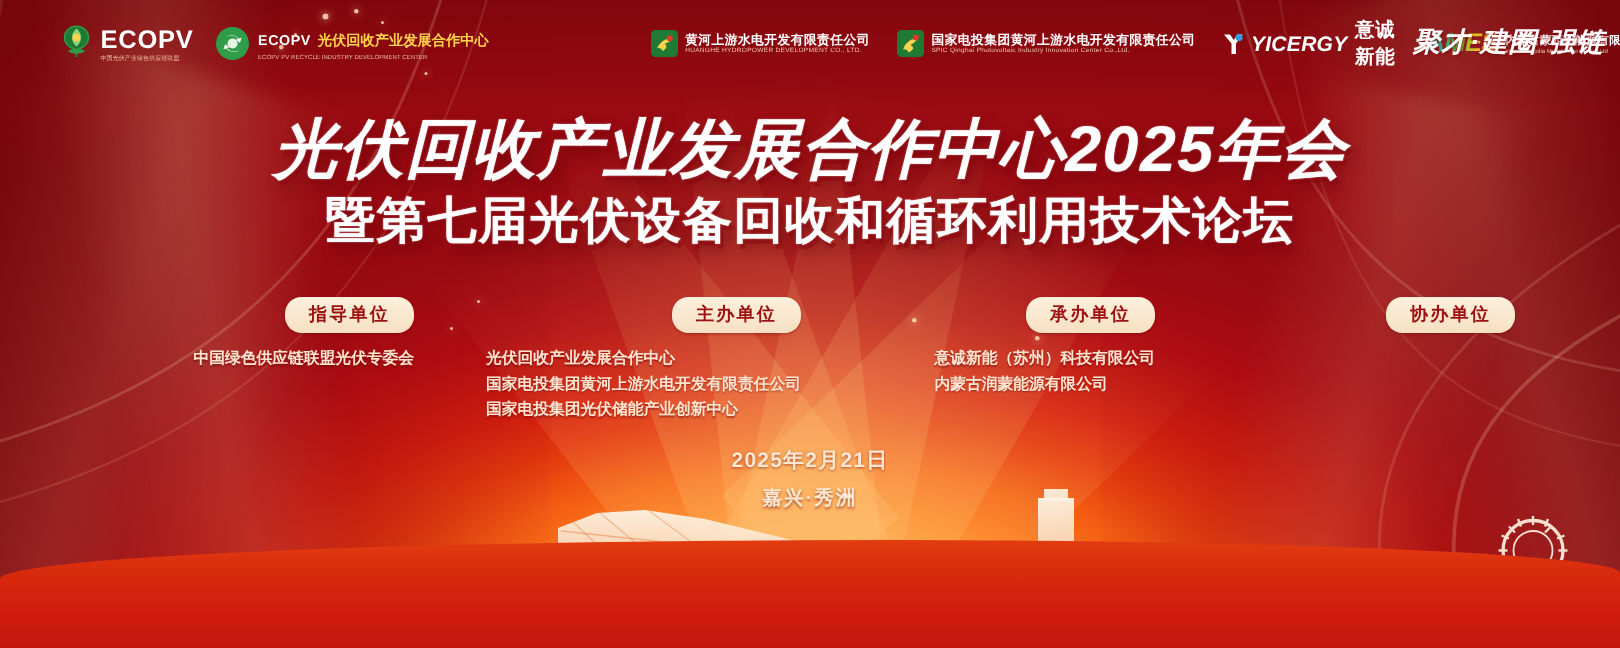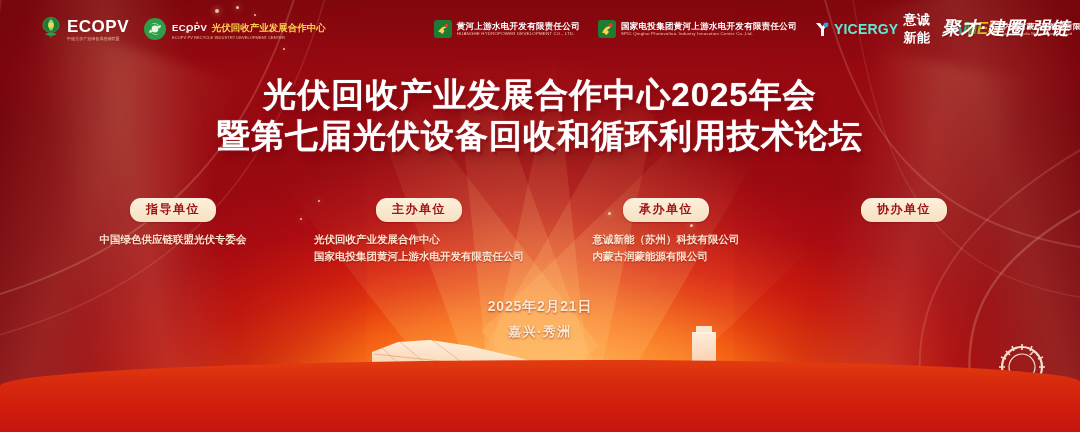--- a/index.html
+++ b/index.html
@@ -108,21 +108,21 @@
   }
   .ecopv-sub {
     font-size: 4px; color: #f0bda0; letter-spacing: .05px; white-space: nowrap; margin-top: 2px;
   }
   .ecopv2-word {
     font-size: 9.5px; font-weight: bold; color: #fff; letter-spacing: .4px;
     white-space: nowrap;
   }
   .ecopv2-cn { font-size: 9.5px; font-weight: bold; color: #ffd34d; }
   .yicergy {
-    font-size: 14px; font-weight: bold; color: #5eead4;
+    font-size: 14px; font-weight: bold; font-style: italic; color: #ffffff;
     letter-spacing: .2px; line-height: 1;
   }
   .yicergy-cn {
     font-size: 13px; font-weight: bold; color: #fff; margin-left: 5px; letter-spacing: .5px;
   }
   .ames-mark {
     font-size: 17px; font-weight: bold; font-style: italic; letter-spacing: -.4px;
     background: linear-gradient(90deg,#1fa0dd 0%, #49b74a 40%, #f3c21a 70%, #ec6b23 100%);
     -webkit-background-clip: text; background-clip: text; color: transparent;
   }
@@ -145,30 +145,30 @@
     text-align: center;
   }
   .title-line {
     font-weight: bold; color: #ffffff;
     letter-spacing: 1px; line-height: 1.06;
     text-shadow:
       0 0 1px rgba(255,255,255,.7),
       2px 3px 0 rgba(138,6,14,.55),
       4px 6px 9px rgba(90,2,8,.45);
   }
-  .title-1 { font-size: 33px; }
+  .title-1 { font-size: 43px; font-style: italic; }
   .title-2 { font-size: 33px; margin-top: 6px; }
 
   
   .orgs {
     position: absolute; left: 0; top: 198px; width: 100%;
     display: flex; justify-content: center; align-items: flex-start;
   }
   .org-col {
-    display: flex; flex-direction: column; align-items: center;
+    display: flex; flex-direction: column; align-items: flex-end;
     padding: 0 14px;
   }
   .col-guide  { width: 206px; }
   .col-host   { width: 230px; }
   .col-organ  { width: 208px; }
   .col-copart { width: 212px; }
 
   .org-badge {
     display: inline-block;
     background: linear-gradient(180deg, #fdf0dc 0%, #f6e0c2 100%);
@@ -360,20 +360,21 @@
       <div class="org-list">
         <div class="org-item">中国绿色供应链联盟光伏专委会</div>
       </div>
     </div>
 
     <div class="org-col col-host align-left">
       <div class="org-badge">主办单位</div>
       <div class="org-list">
         <div class="org-item">光伏回收产业发展合作中心</div>
         <div class="org-item">国家电投集团黄河上游水电开发有限责任公司</div>
+        <div class="org-item">国家电投集团光伏储能产业创新中心</div>
       </div>
     </div>
 
     <div class="org-col col-organ align-left">
       <div class="org-badge">承办单位</div>
       <div class="org-list">
         <div class="org-item">意诚新能（苏州）科技有限公司</div>
         <div class="org-item">内蒙古润蒙能源有限公司</div>
       </div>
     </div>

